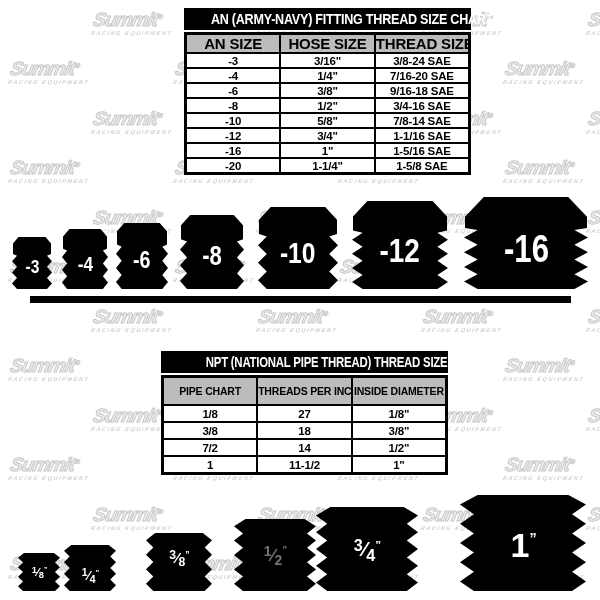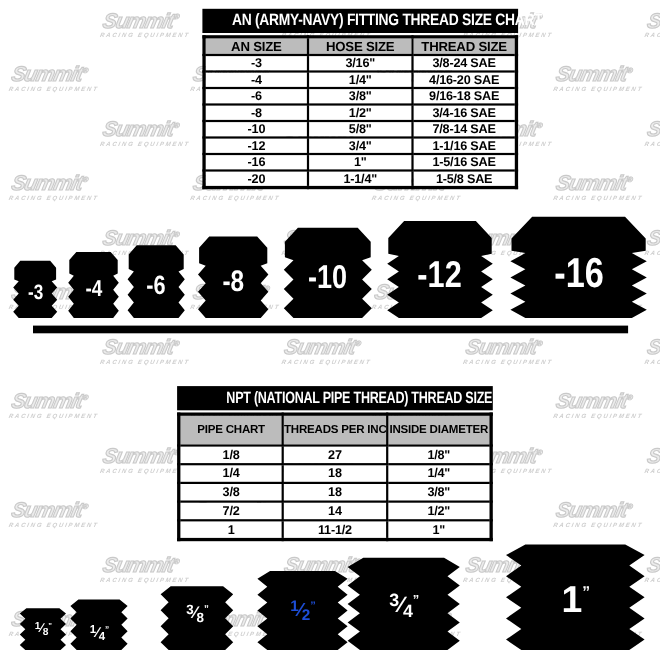--- a/index.html
+++ b/index.html
@@ -33,21 +33,21 @@
   .an-pos .table-title span{transform:scaleX(0.84);}
   .npt-pos .table-title span{transform:scaleX(0.76);}
   table.size-table{
     width:100%;border-collapse:collapse;margin-top:2px;
     border:3px solid var(--border,#000);table-layout:fixed;
   }
   table.size-table th, table.size-table td{
     border:2px solid var(--border,#000);text-align:center;padding:0;
     font-weight:bold;letter-spacing:-0.2px;white-space:nowrap;overflow:hidden;
   }
-  table.size-table th{background:var(--header-bg,#bcbcbc);font-size:12px;height:14px;}
+  table.size-table th{background:var(--header-bg,#bcbcbc);font-size:15px;height:14px;}
   .npt-pos table.size-table th{height:26px;font-size:10.5px;}
   table.size-table td{background:#fff;font-size:11.5px;height:13px;}
   .npt-pos table.size-table td{height:15px;}
   
   .divider{position:absolute;left:30px;top:296px;width:541px;height:7px;background:#000;z-index:2;}
   
   .fitting{position:absolute;z-index:2;}
   .fitting svg{position:absolute;left:0;top:0;overflow:visible;display:block;}
   .fit-label{
     position:absolute;left:0;right:0;text-align:center;color:#fff;font-weight:bold;
@@ -275,21 +275,21 @@
         </thead>
       <tbody>
           <tr>
             <td>-3</td>
             <td>3/16"</td>
             <td>3/8-24 SAE</td>
           </tr>
           <tr>
             <td>-4</td>
             <td>1/4"</td>
-            <td>4/16-20 SAE</td>
+            <td>7/16-20 SAE</td>
           </tr>
           <tr>
             <td>-6</td>
             <td>3/8"</td>
             <td>9/16-18 SAE</td>
           </tr>
           <tr>
             <td>-8</td>
             <td>1/2"</td>
             <td>3/4-16 SAE</td>
@@ -377,25 +377,20 @@
             <th>INSIDE DIAMETER</th>
           </tr>
         </thead>
       <tbody>
           <tr>
             <td>1/8</td>
             <td>27</td>
             <td>1/8"</td>
           </tr>
           <tr>
-            <td>1/4</td>
-            <td>18</td>
-            <td>1/4"</td>
-          </tr>
-          <tr>
             <td>3/8</td>
             <td>18</td>
             <td>3/8"</td>
           </tr>
           <tr>
             <td>7/2</td>
             <td>14</td>
             <td>1/2"</td>
           </tr>
           <tr>
@@ -423,21 +418,21 @@
       <div class="fitting" style="left: 146px; top: 533px; width: 66px; height: 48px;">
         <svg width="66" height="58" viewBox="0 0 66 58">
           <polygon points="9.2,0 56.8,0 66,7.3 58.7,14.5 66,21.8 58.7,29 66,36.3 58.7,43.5 66,50.8 58.7,58 7.3,58 0,50.8 7.3,43.5 0,36.3 7.3,29 0,21.8 7.3,14.5 0,7.3" fill="#000000"></polygon>
         </svg>
         <div class="fit-label npt-label" style="font-size: 21px; color: rgb(255, 255, 255);"><span class="fr-n">3</span><span class="fr-s">⁄</span><span class="fr-d">8</span><span class="fr-q">”</span></div>
       </div>
       <div class="fitting" style="left: 234px; top: 519px; width: 82px; height: 72px;">
         <svg width="82" height="72" viewBox="0 0 82 72">
           <polygon points="11.5,0 70.5,0 82,7.2 73,14.4 82,21.6 73,28.8 82,36 73,43.2 82,50.4 73,57.6 82,64.8 73,72 9,72 0,64.8 9,57.6 0,50.4 9,43.2 0,36 9,28.8 0,21.6 9,14.4 0,7.2" fill="#000000"></polygon>
         </svg>
-        <div class="fit-label npt-label" style="font-size: 24px; color: #1d4ed8;"><span class="fr-n">1</span><span class="fr-s">⁄</span><span class="fr-d">2</span><span class="fr-q">”</span></div>
+        <div class="fit-label npt-label" style="font-size: 24px; color: #737373;"><span class="fr-n">1</span><span class="fr-s">⁄</span><span class="fr-d">2</span><span class="fr-q">”</span></div>
       </div>
       <div class="fitting" style="left: 316px; top: 507px; width: 102px; height: 84px;">
         <svg width="102" height="84" viewBox="0 0 102 84">
           <polygon points="14.3,0 87.7,0 102,8.4 90.8,16.8 102,25.2 90.8,33.6 102,42 90.8,50.4 102,58.8 90.8,67.2 102,75.6 90.8,84 11.2,84 0,75.6 11.2,67.2 0,58.8 11.2,50.4 0,42 11.2,33.6 0,25.2 11.2,16.8 0,8.4" fill="#000000"></polygon>
         </svg>
         <div class="fit-label npt-label" style="font-size: 28px; color: rgb(255, 255, 255);"><span class="fr-n">3</span><span class="fr-s">⁄</span><span class="fr-d">4</span><span class="fr-q">”</span></div>
       </div>
       <div class="fitting" style="left: 460px; top: 495px; width: 126px; height: 96px;">
         <svg width="126" height="96" viewBox="0 0 126 96">
           <polygon points="17.6,0 108.4,0 126,9.6 112.1,19.2 126,28.8 112.1,38.4 126,48 112.1,57.6 126,67.2 112.1,76.8 126,86.4 112.1,96 13.9,96 0,86.4 13.9,76.8 0,67.2 13.9,57.6 0,48 13.9,38.4 0,28.8 13.9,19.2 0,9.6" fill="#000000"></polygon>

